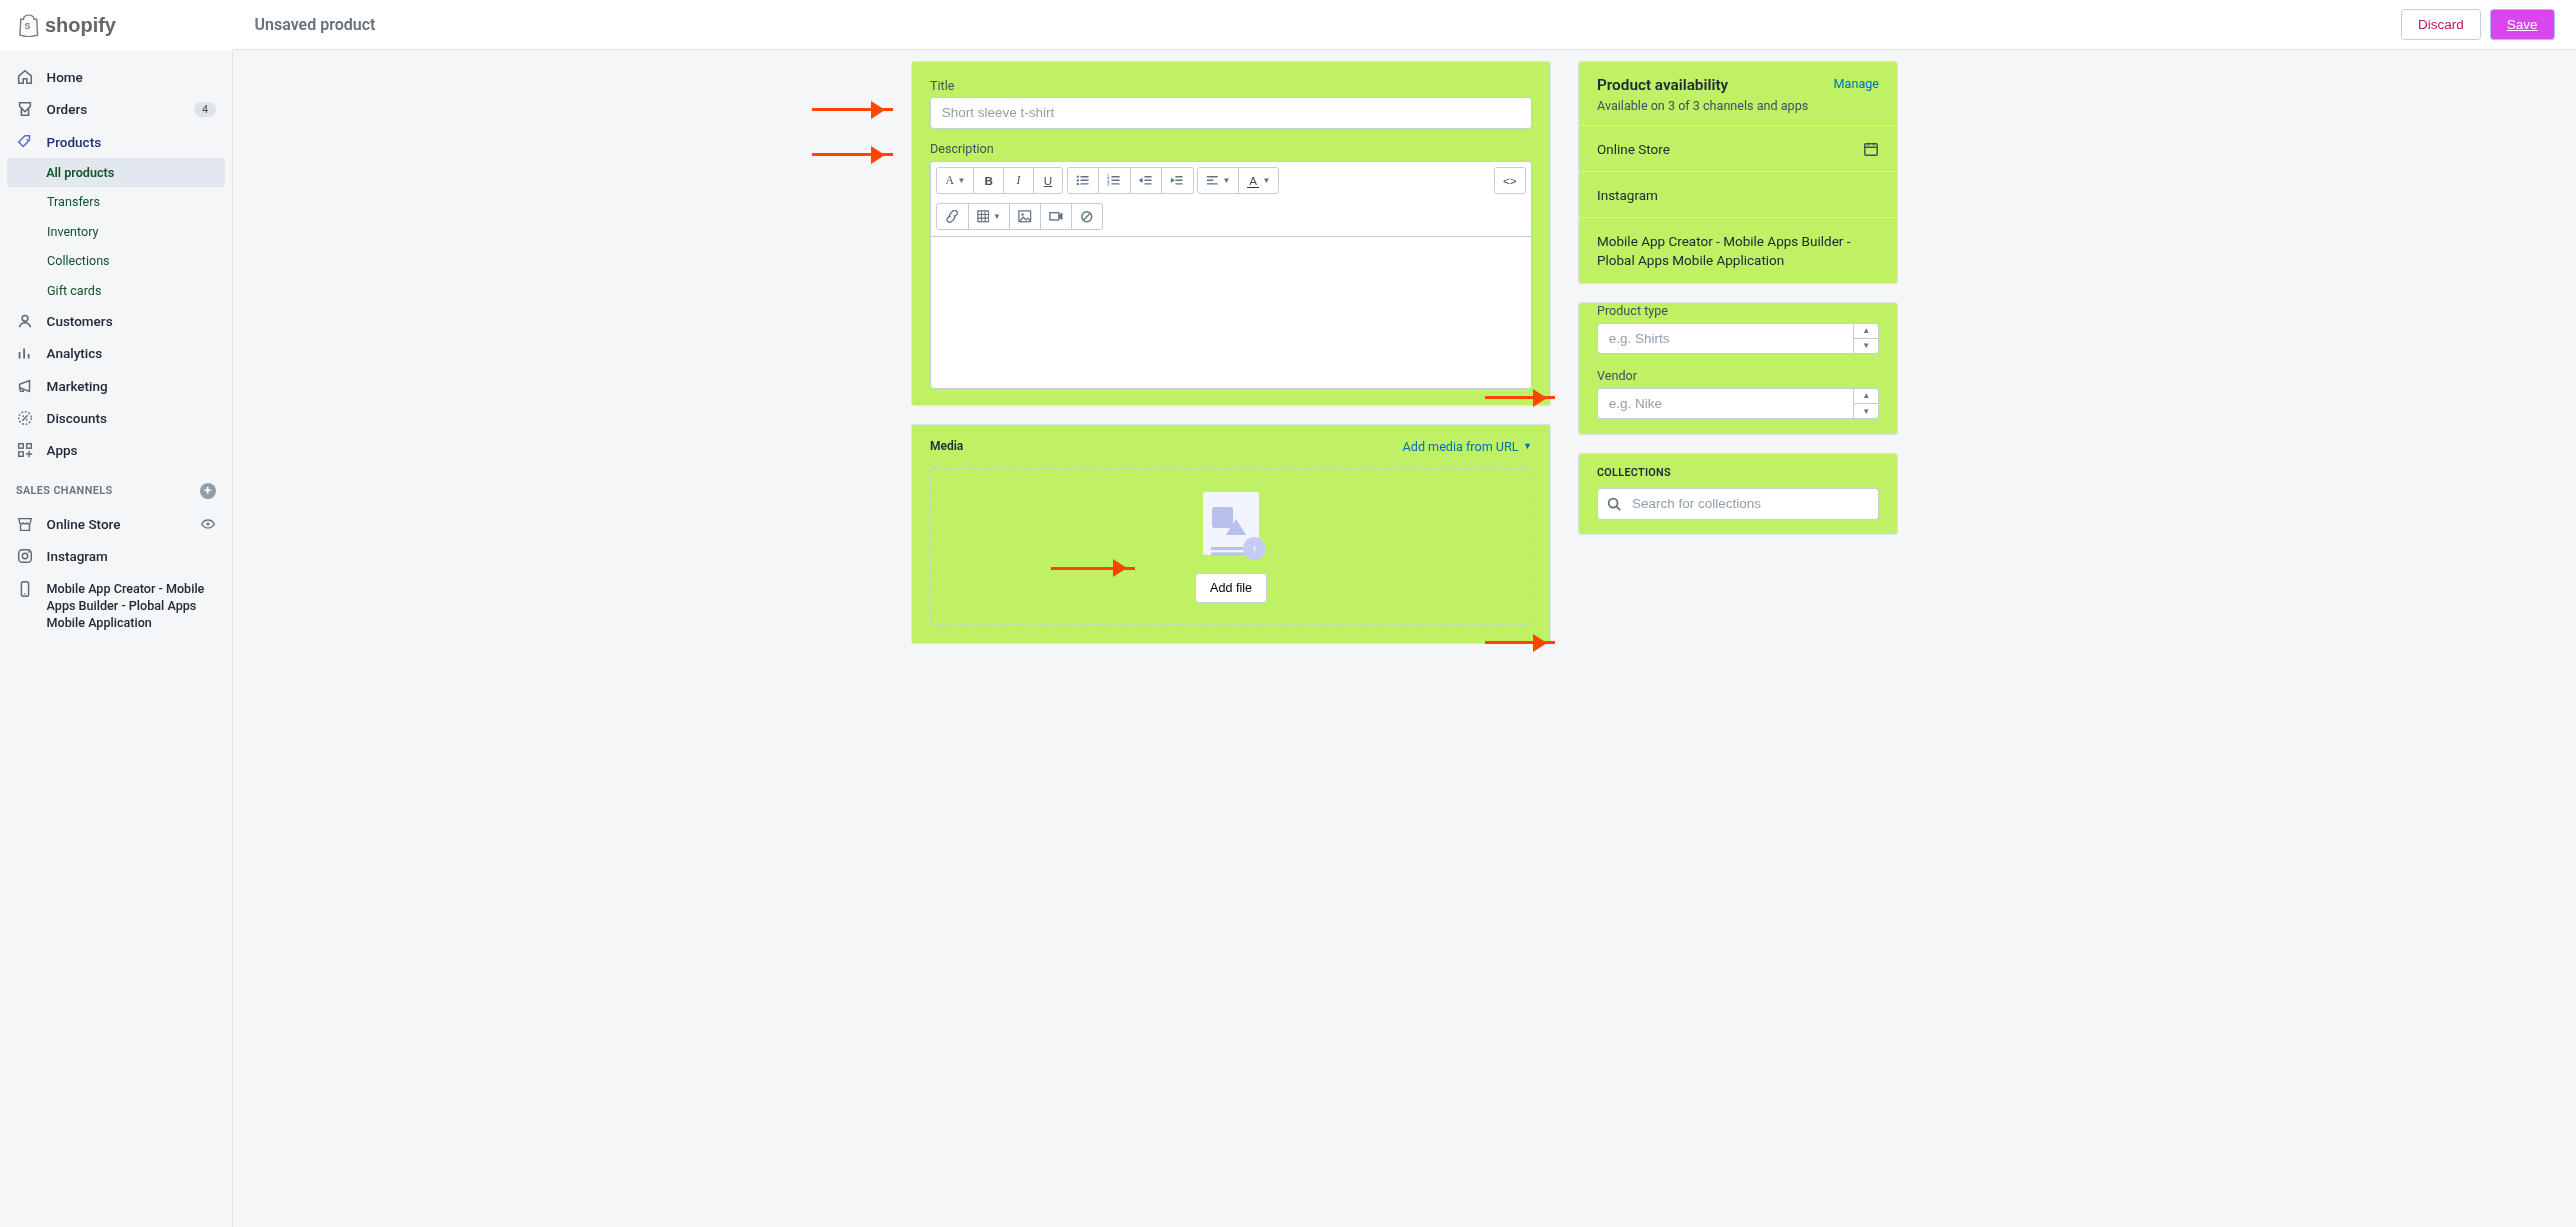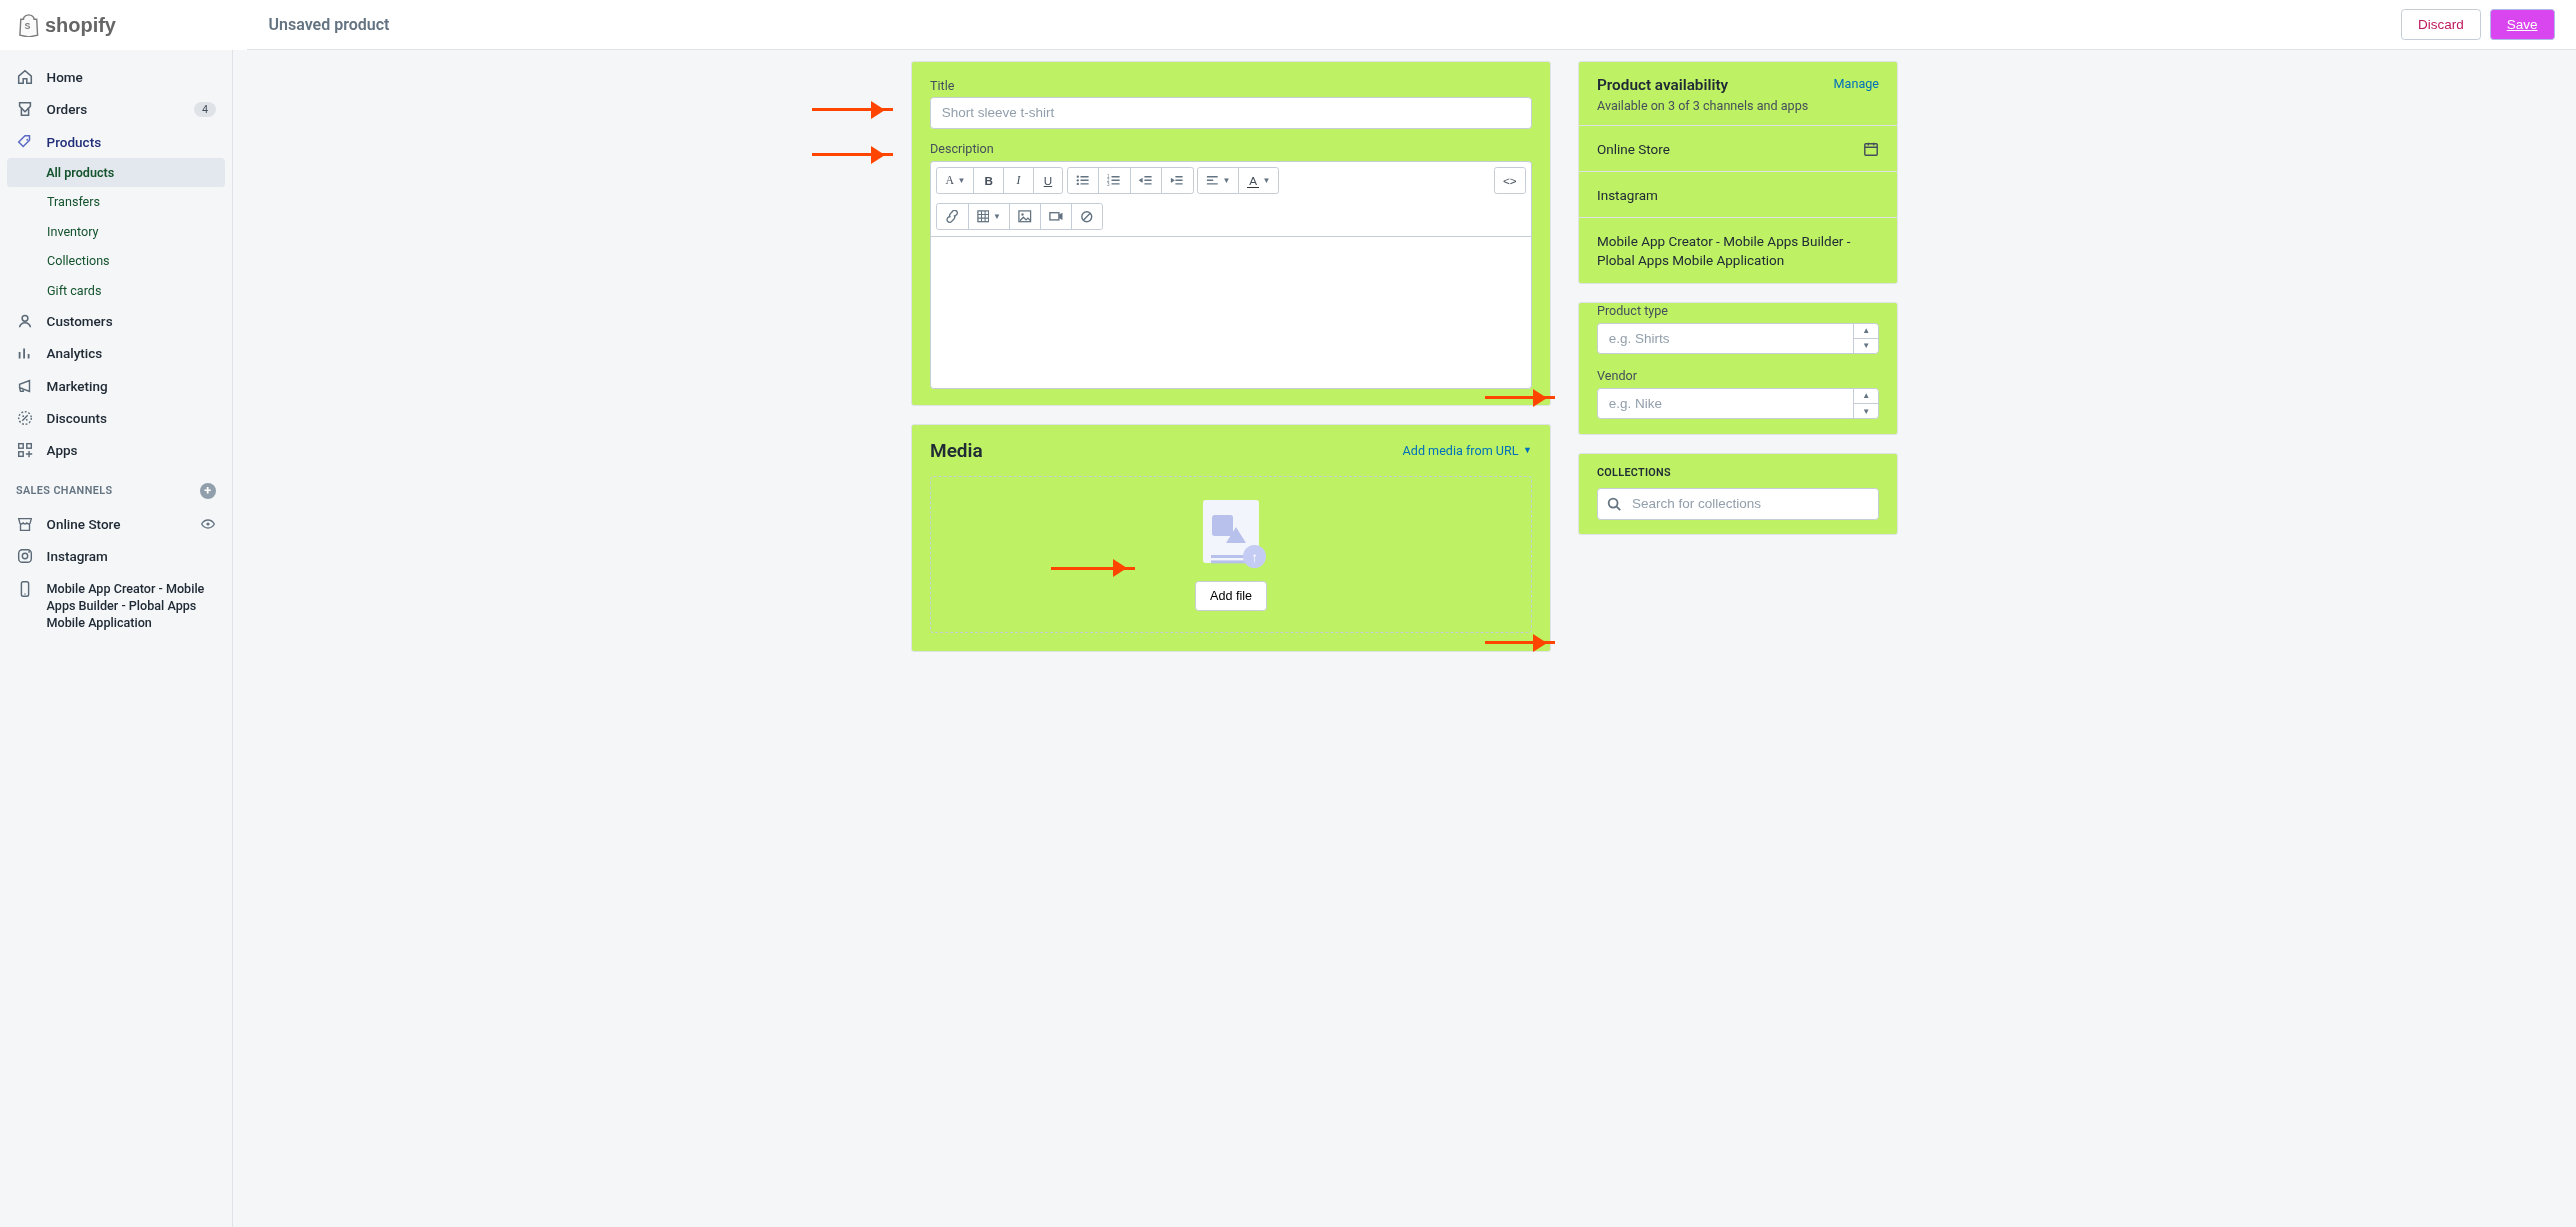--- a/index.html
+++ b/index.html
@@ -4,21 +4,21 @@
 <style>
 * { box-sizing: border-box; margin: 0; padding: 0; }
 body { font-family: -apple-system, BlinkMacSystemFont, "Segoe UI", Roboto, sans-serif; background: #f4f6f8; color: #212b36; font-size: 12.6px; }
 
 
 .topbar { height: 50px; background: #fff; display: flex; align-items: center; padding: 0 14.4px; }
 .logo { font-family: sans-serif; font-size: 20px; color: #666; font-weight: 600; display: flex; align-items: center; gap: 5.4px; padding-left: 3.6px; }
 .logo svg { width: 21.5px; height: 23px; }
 
 
-.pagebar { position: absolute; top: 0; left: 247px; right: 0; height: 50px; background: #fff; border-bottom: 0.9px solid #dfe3e8; display: flex; align-items: center; padding: 0 21.5px; }
+.pagebar { position: absolute; top: 0; left: 233px; right: 0; height: 50px; background: #fff; border-bottom: 0.9px solid #dfe3e8; display: flex; align-items: center; padding: 0 21.5px; }
 .pagebar-title { color: #637381; font-size: 16px; font-weight: 600; }
 .pagebar-actions { margin-left: auto; display: flex; gap: 9px; }
 .btn { padding: 7.2px 16px; border-radius: 3.6px; font-size: 13.5px; cursor: pointer; border: 0.9px solid #c4cdd5; background: #fff; color: #be185d; }
 .btn.primary { background: #d946ef; border-color: #b1bbe8; color: #fff; text-decoration: underline; }
 
 
 .sidebar { position: absolute; top: 50px; left: 0; width: 233px; bottom: 0; background: #f4f6f8; border-right: 0.9px solid #dfe3e8; padding: 10.8px 0; }
 .nav-item { display: flex; align-items: center; gap: 12.6px; padding: 7.2px 16px; font-size: 13.5px; color: #212b36; cursor: pointer; }
 .nav-item .ic { width: 18px; height: 18px; display: flex; align-items: center; justify-content: center; color: #5c6a78; }
 .nav-item.sub { padding-left: 47px; font-size: 12.6px; color: #14532d; }
@@ -50,21 +50,21 @@
 .tb-btn:last-child { border-top-right-radius: 2.7px; border-bottom-right-radius: 2.7px; }
 .tb-btn .caret { font-size: 8px; margin-left: 3.6px; color: #637381; }
 .tb-btn.bold { font-weight: 700; }
 .tb-btn.italic { font-style: italic; font-family: Georgia, serif; }
 .tb-btn.underline { text-decoration: underline; }
 .rte-area { border: 0.9px solid #c4cdd5; border-radius: 0 0 3.6px 3.6px; min-height: 153px; background: #fff; }
 .tb-code { margin-left: auto; }
 
 
 .card-head { display: flex; align-items: center; justify-content: space-between; padding: 14.4px 18px 9px; }
-.card-head h3 { font-size: 19px; font-weight: 600; }
+.card-head h3 { font-size: 12px; font-weight: 600; }
 .link { color: #006fbb; font-size: 12.6px; cursor: pointer; display: inline-flex; align-items: center; }
 .link .caret { font-size: 9px; margin-left: 4.5px; }
 .dropzone { margin: 5.4px 18px 18px; border: 1.8px dashed #c4cdd5; border-radius: 3.6px; min-height: 157px; display: flex; flex-direction: column; align-items: center; justify-content: center; gap: 10.8px; }
 .dz-illus { width: 81px; height: 72px; position: relative; }
 .dz-card { position: absolute; inset: 1.8px 12.6px 7.2px 12.6px; background: #f3f5fd; border-radius: 2.7px; display:flex; flex-direction:column; align-items:center; justify-content:center; gap:3.6px; padding:7.2px; }
 .dz-shapes { height: 34px; width: 39px; display:flex; }
 .dz-sq { width:21.5px; height:21.5px; background:#b8c0ec; border-radius:2.7px; }
 .dz-tr { width:0; height:0; border-left:10.8px solid transparent; border-right:10.8px solid transparent; border-bottom:16px solid #b8c0ec; margin-left:-7.2px; margin-top:12.6px; }
 .dz-lines { width: 43px; height: 2.7px; background: #b8c0ec; position: absolute; bottom: 12.6px; left: 20px; box-shadow: 0 5.4px 0 #b8c0ec; }
 .dz-up { position: absolute; right: 5.4px; bottom: 1.8px; width: 23px; height: 23px; border-radius: 50%; background: #c4ccf3; color: #fff; display:flex;align-items:center;justify-content:center; font-size:13.5px; }

